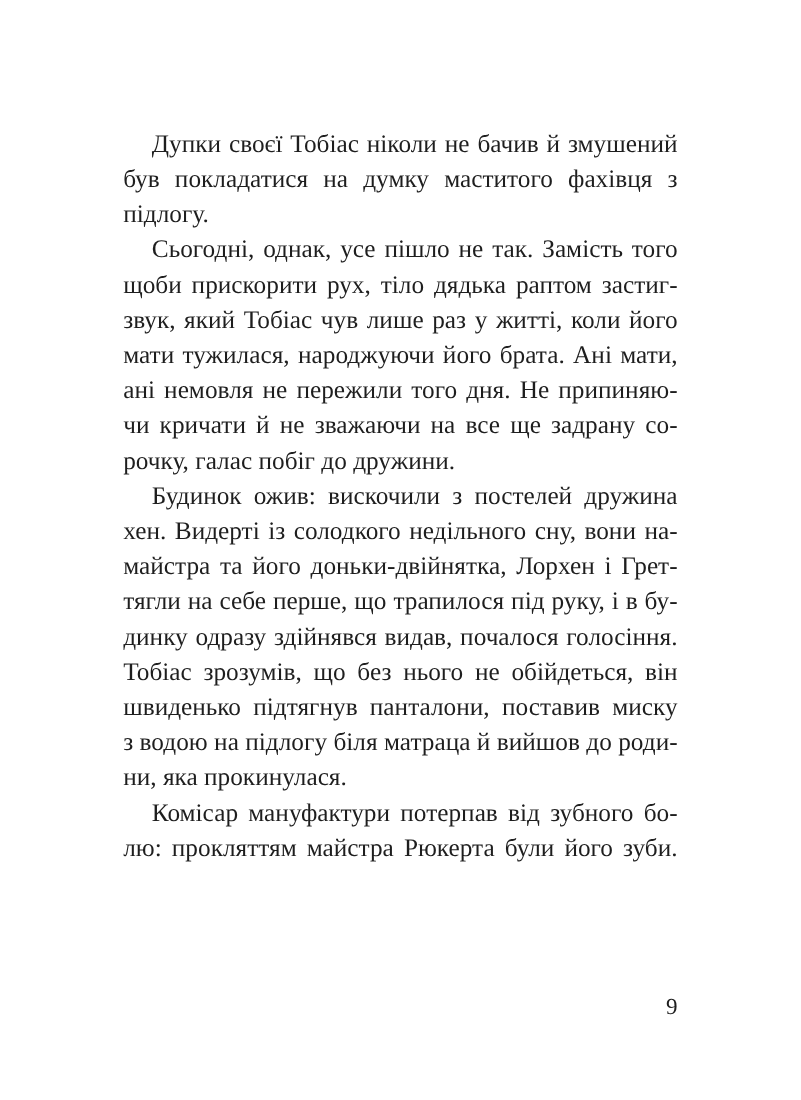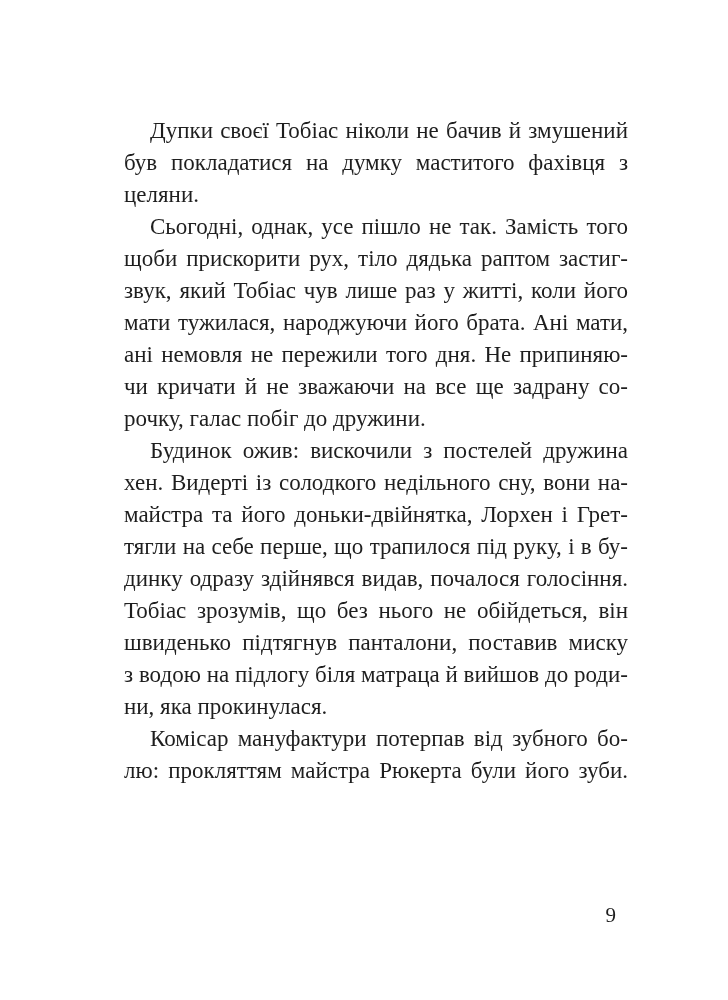--- a/index.html
+++ b/index.html
@@ -11,21 +11,21 @@
     position: relative;
     width: 728px;
     height: 1000px;
     background: #ffffff;
     font-family: "Liberation Serif", "DejaVu Serif", serif;
     color: #1e1e1e;
     overflow: hidden;
   }
   .text-block {
     position: absolute;
-    left: 124px;
+    left: 112px;
     top: 115px;
     width: 504px;
   }
   .line {
     font-size: 23px;
     line-height: 32px;
     height: 32px;
     text-align: justify;
     text-align-last: justify;
     overflow: hidden;
@@ -48,21 +48,21 @@
     line-height: 28px;
   }
 </style>
 </head>
 <body>
 
 <div class="page" style="background: rgb(255, 255, 255); color: rgb(30, 30, 30);">
   <div class="text-block">
       <div class="line indent">Дупки своєї Тобіас ніколи не бачив й змушений</div>
       <div class="line">був покладатися на думку маститого фахівця з пор-</div>
-      <div class="line last">целяни.</div>
+      <div class="line last">підлогу.</div>
       <div class="line indent">Сьогодні, однак, усе пішло не так. Замість того</div>
       <div class="line">щоби прискорити рух, тіло дядька раптом застиг-</div>
       <div class="line">звук, який Тобіас чув лише раз у житті, коли його</div>
       <div class="line">мати тужилася, народжуючи його брата. Ані мати,</div>
       <div class="line">ані немовля не пережили того дня. Не припиняю-</div>
       <div class="line">чи кричати й не зважаючи на все ще задрану со-</div>
       <div class="line last">рочку, галас побіг до дружини.</div>
       <div class="line indent">Будинок ожив: вискочили з постелей дружина</div>
       <div class="line">хен. Видерті із солодкого недільного сну, вони на-</div>
       <div class="line">майстра та його доньки-двійнятка, Лорхен і Грет-</div>

